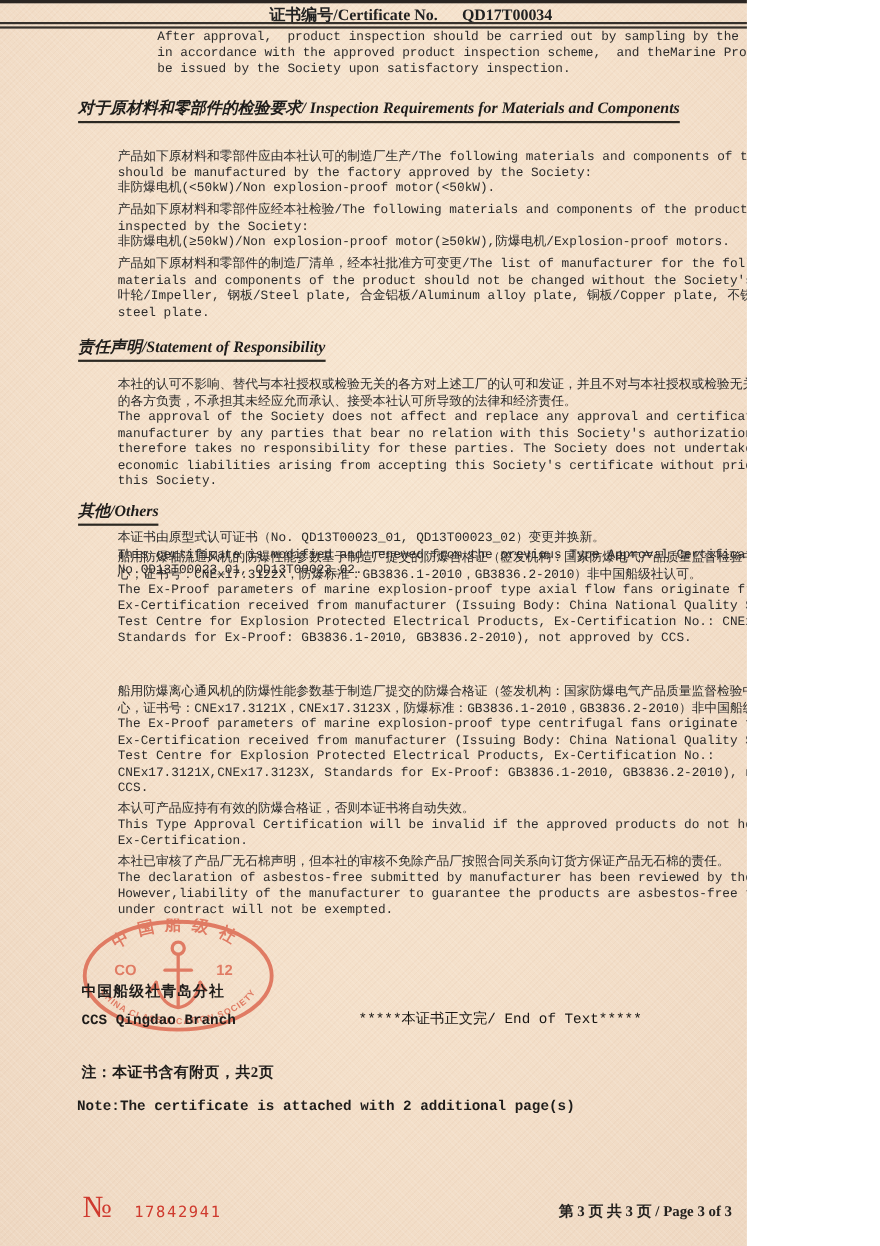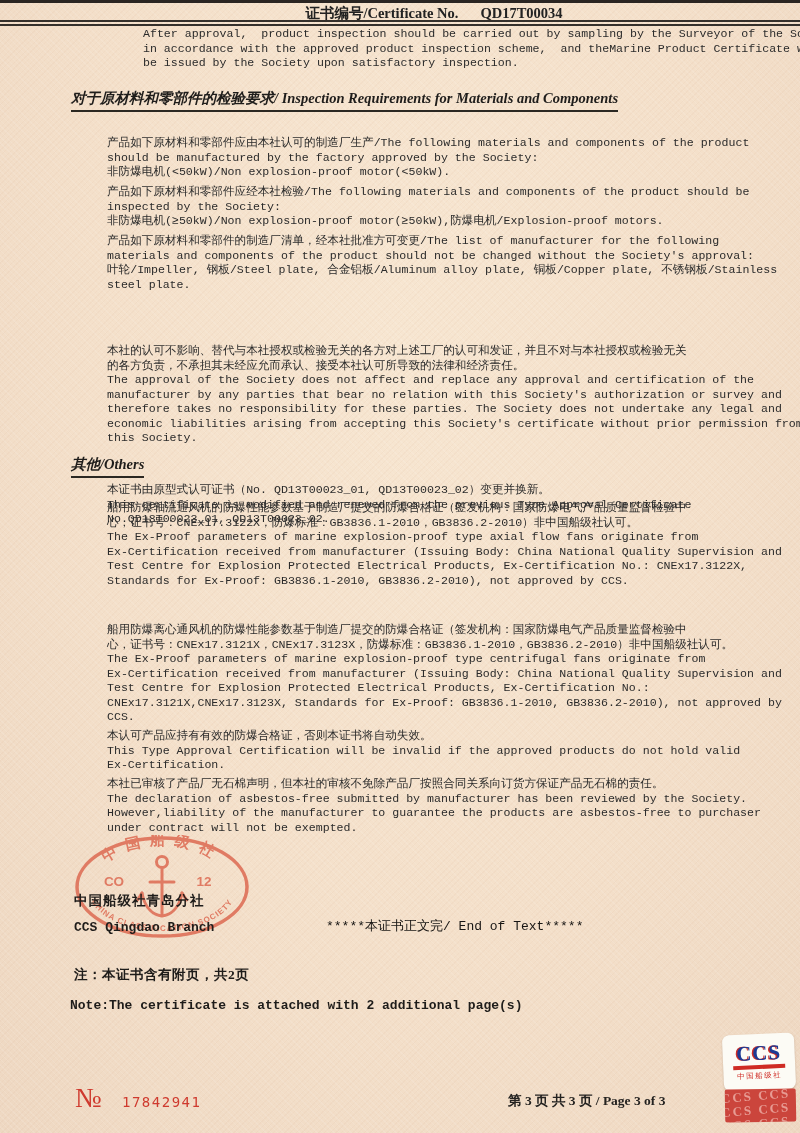--- a/index.html
+++ b/index.html
@@ -1,18 +1,18 @@
 <!DOCTYPE html>
 <html><head>
 <meta charset="utf-8">
 <style>
   html,body{margin:0;padding:0;}
   .page{
     position:relative;
-    width:800px;height:1133px;
+    width:679px;height:1133px;
     overflow:hidden;
     color:#2b2b2b;
     background:
       repeating-linear-gradient(45deg, rgba(255,255,255,.10) 0 1px, rgba(0,0,0,0) 1px 4px),
       repeating-linear-gradient(-45deg, rgba(205,155,125,.07) 0 1px, rgba(0,0,0,0) 1px 4px),
       radial-gradient(ellipse at 50% 30%, #f7e6d1 0%, #f4e0ca 55%, #eed8c2 100%);
     font-family:"Liberation Sans", sans-serif;
   }
   .top-edge{position:absolute;left:0;top:0;width:800px;height:3px;background:#2a2522;}
   .header-title{
@@ -115,20 +115,21 @@
 should be manufactured by the factory approved by the Society:
 非防爆电机(&lt;50kW)/Non explosion-proof motor(&lt;50kW).</div>
   <div class="para" style="top:185px;">产品如下原材料和零部件应经本社检验/The following materials and components of the product should be
 inspected by the Society:
 非防爆电机(≥50kW)/Non explosion-proof motor(≥50kW),防爆电机/Explosion-proof motors.</div>
   <div class="para" style="top:234px;">产品如下原材料和零部件的制造厂清单，经本社批准方可变更/The list of manufacturer for the following
 materials and components of the product should not be changed without the Society's approval:
 叶轮/Impeller, 钢板/Steel plate, 合金铝板/Aluminum alloy plate, 铜板/Copper plate, 不锈钢板/Stainless
 steel plate.</div>
 
+  <div class="heading" style="top:306px;">责任声明/Statement of Responsibility</div>
   <div class="para" style="top:344px;">本社的认可不影响、替代与本社授权或检验无关的各方对上述工厂的认可和发证，并且不对与本社授权或检验无关
 的各方负责，不承担其未经应允而承认、接受本社认可所导致的法律和经济责任。
 The approval of the Society does not affect and replace any approval and certification of the
 manufacturer by any parties that bear no relation with this Society's authorization or survey and
 therefore takes no responsibility for these parties. The Society does not undertake any legal and
 economic liabilities arising from accepting this Society's certificate without prior permission from
 this Society.</div>
 
   <div class="heading" style="top:455px;">其他/Others</div>
   <div class="para" style="top:483px;">本证书由原型式认可证书（No. QD13T00023_01, QD13T00023_02）变更并换新。

